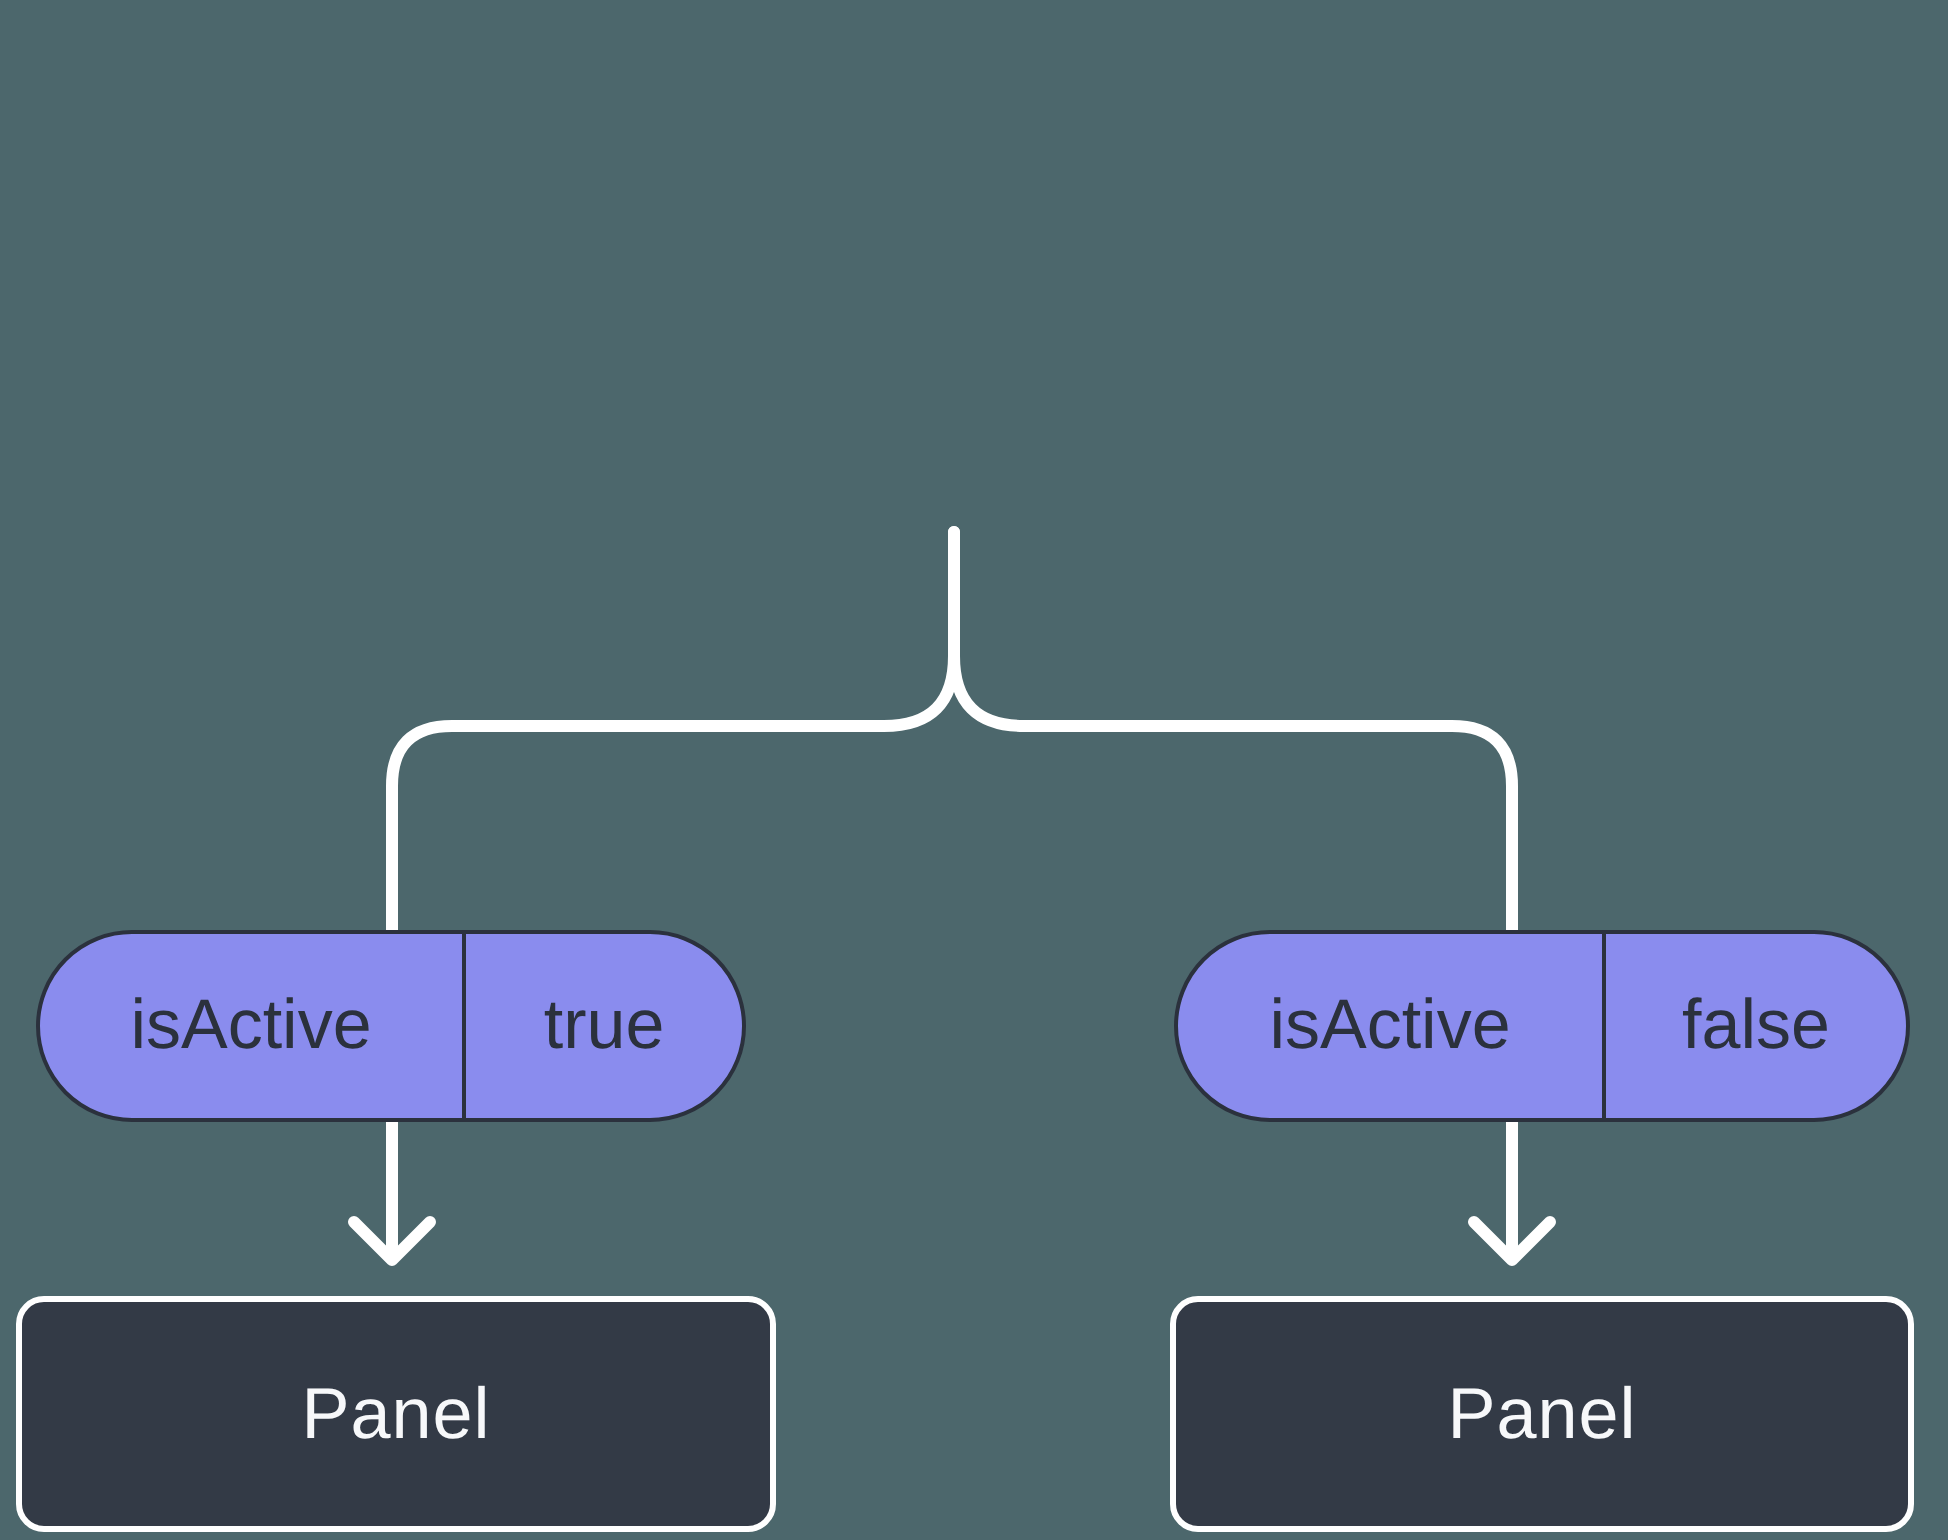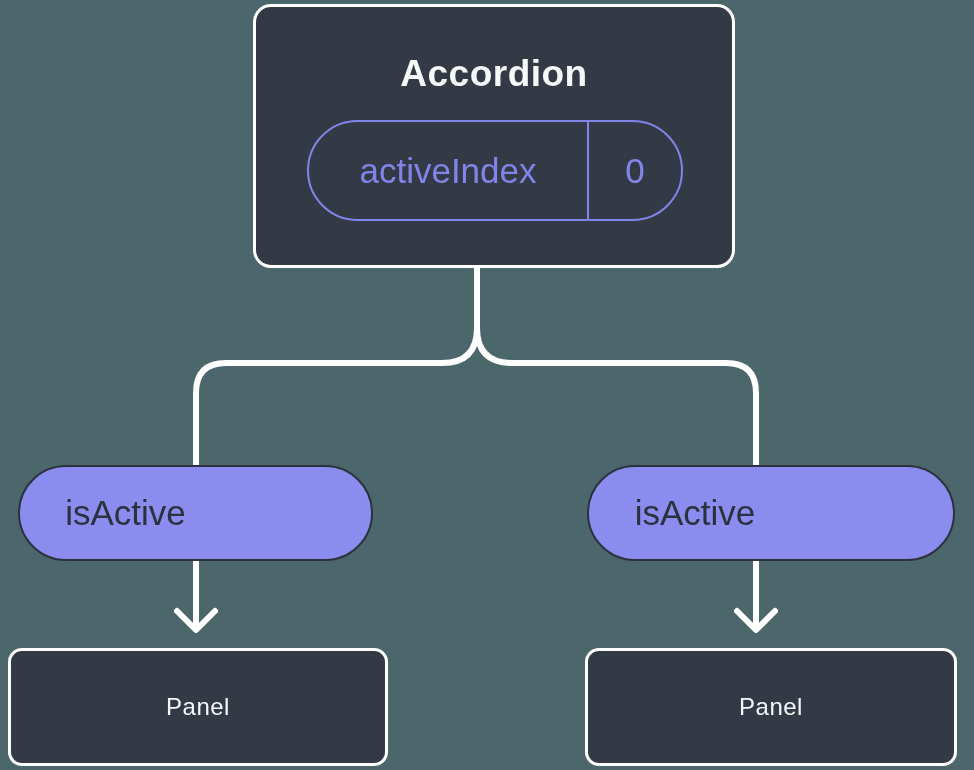--- a/index.html
+++ b/index.html
@@ -92,53 +92,48 @@
     top:648px;
     height:118px;
     background:var(--node-fill);
     border:3px solid var(--node-border);
     border-radius:14px;
     box-sizing:border-box;
     display:flex;
     align-items:center;
     justify-content:center;
     color:var(--text-light);
-    font-size:24px;
+    font-size:36px;
     font-weight:500;
     letter-spacing:0.5px;
     z-index:2;
   }
   .panel-left{left:8px;width:380px;}
   .panel-right{left:585px;width:372px;}
 </style>
 </head>
 <body>
 
 <div class="canvas">
 
   <svg class="connector-svg" viewBox="0 0 974 770" fill="none" xmlns="http://www.w3.org/2000/svg">
     <path d="M477 266 L477 328 Q477 363 442 363 L226 363 Q196 363 196 393 L196 626" stroke="var(--connector)" stroke-width="6" stroke-linecap="round" stroke-linejoin="round"></path>
     <path d="M477 266 L477 328 Q477 363 512 363 L726 363 Q756 363 756 393 L756 626" stroke="var(--connector)" stroke-width="6" stroke-linecap="round" stroke-linejoin="round"></path>
     <path d="M177 611 L196 630 L215 611" stroke="var(--connector)" stroke-width="6" stroke-linecap="round" stroke-linejoin="round"></path>
     <path d="M737 611 L756 630 L775 611" stroke="var(--connector)" stroke-width="6" stroke-linecap="round" stroke-linejoin="round"></path>
   </svg>
 
-  <div class="node node-root">
-    <div class="node-title">Accordion</div>
-    <div class="prop-pill pill-outline">
-      <div class="cell cell-name">activeIndex</div>
-      <div class="cell cell-value">0</div>
-    </div>
-  </div>
 
   <div class="prop-pill pill-solid pill-left">
     <div class="cell cell-name">isActive</div>
+    <div class="cell cell-value">true</div>
   </div>
 
   <div class="prop-pill pill-solid pill-right">
     <div class="cell cell-name">isActive</div>
+    <div class="cell cell-value">false</div>
   </div>
 
   <div class="panel panel-left">Panel</div>
 
   <div class="panel panel-right">Panel</div>
 
 </div>
 
 </body></html>

